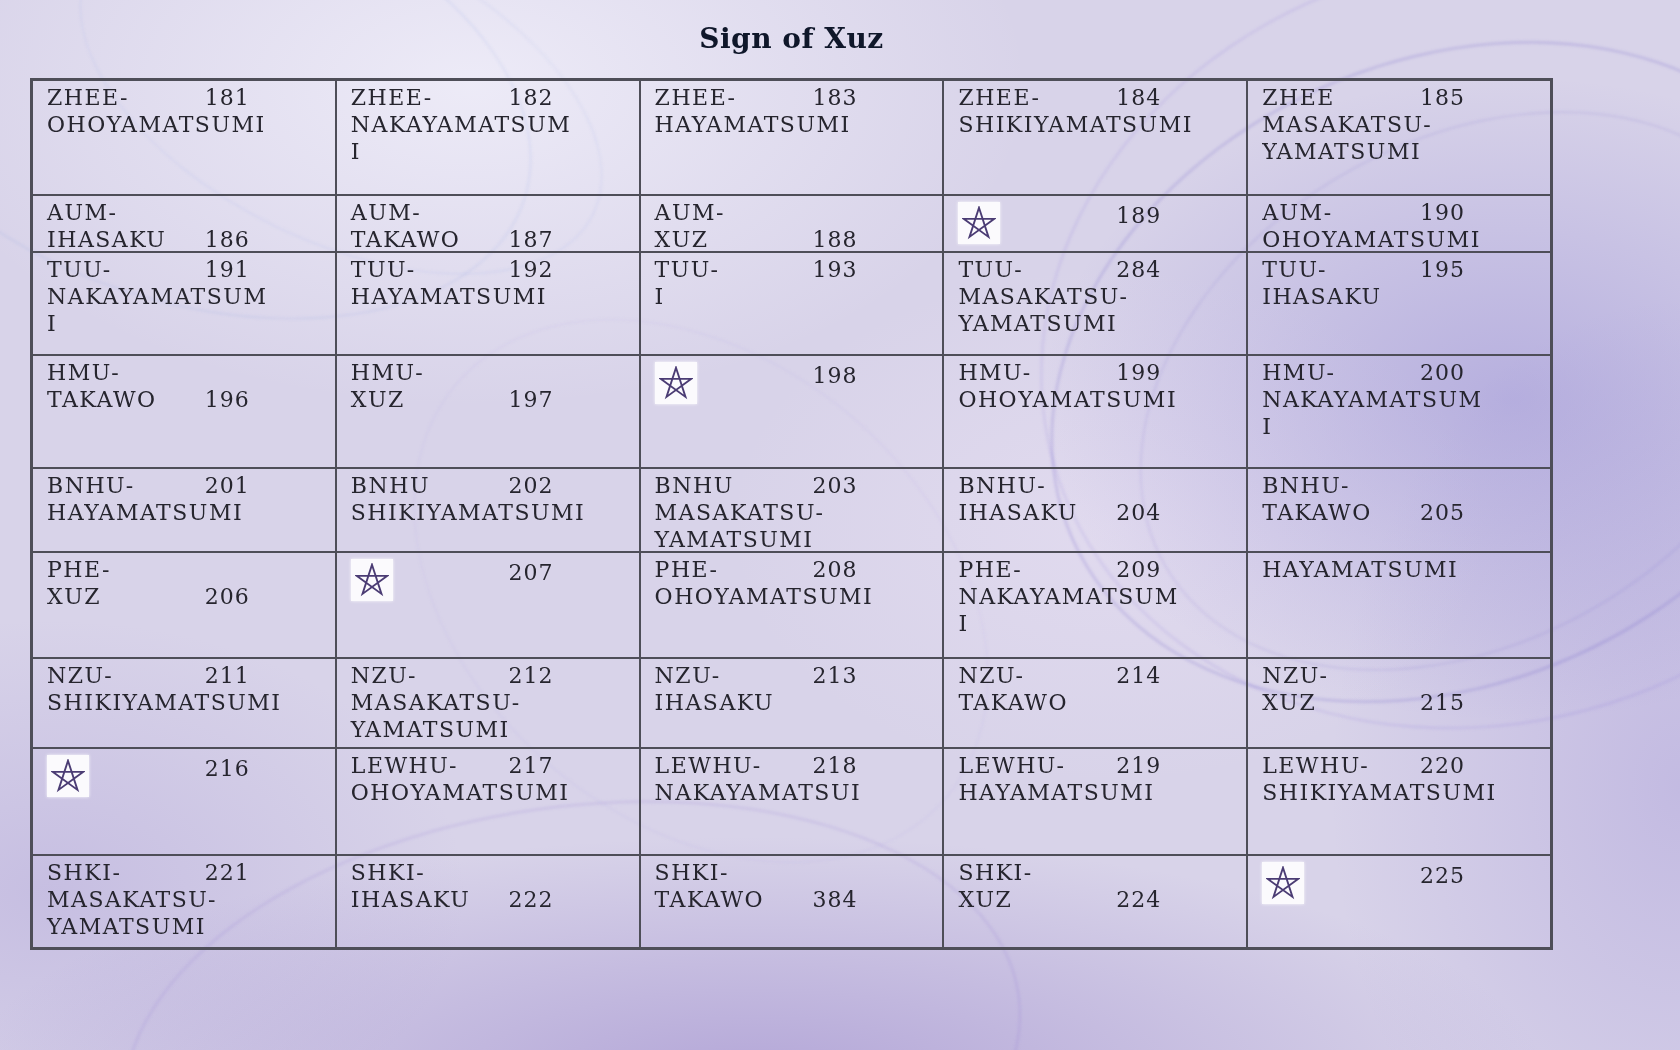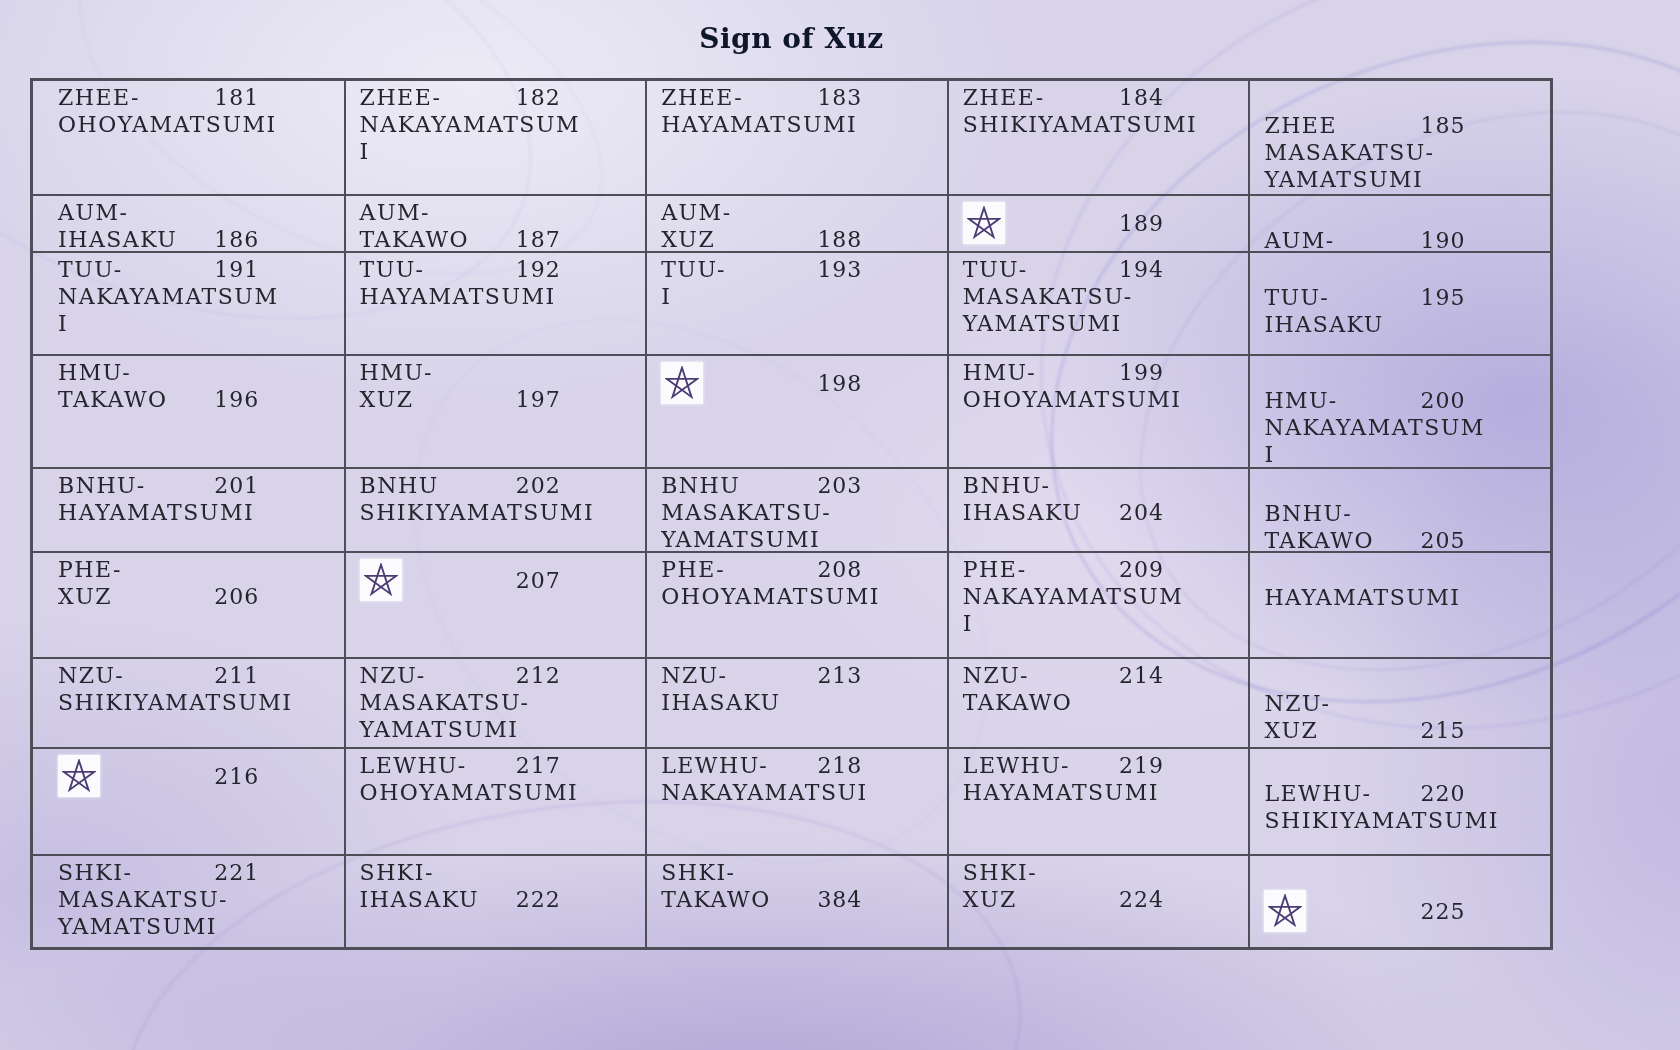--- a/index.html
+++ b/index.html
@@ -27,33 +27,33 @@
   .page-title{
     position:absolute;left:30px;width:1523px;top:22px;
     text-align:center;font-weight:bold;font-size:28px;color:#0f172a;
     letter-spacing:0.5px;
   }
   .sign-table{
     position:absolute;left:30px;top:78px;width:1523px;
     border:3px solid #4e4e58;box-sizing:border-box;
     display:flex;flex-direction:column;
   }
-  .trow{display:flex;border-bottom:2px solid #4e4e58;box-sizing:border-box;padding-left:11px;}
+  .trow{display:flex;border-bottom:2px solid #4e4e58;box-sizing:border-box;}
   .trow:last-child{border-bottom:none;}
   .r0{height:115px}.r1{height:57px}.r2{height:103px}.r3{height:113px}
   .r4{height:84px}.r5{height:106px}.r6{height:90px}.r7{height:107px}.r8{height:91px}
   .tcell{
     flex:1 1 0;border-right:2px solid #4e4e58;box-sizing:border-box;
     padding:3px 10px 0 14px;overflow:hidden;
     font-size:22px;line-height:27px;letter-spacing:1.5px;color:#26252e;
   }
-  .tcell:last-child{border-right:none;margin-top:28px;}
+  .tcell:last-child{border-right:none;}
   .line{display:flex;align-items:baseline;}
   .num{margin-left:auto;margin-right:27%;letter-spacing:1px;}
-  .starline{align-items:center;margin-top:3px;}
+  .starline{align-items:flex-start;margin-top:3px;}
   .star{
     display:inline-flex;align-items:center;justify-content:center;
     width:42px;height:42px;background:#fbfafd;
     box-shadow:0 0 3px rgba(255,255,255,0.9);
   }
 </style>
 </head>
 <body>
 
 <div class="swirl sw1"></div>
@@ -195,21 +195,21 @@
           <span class="ltext">TUU-</span>
           <span class="num">193</span>
         </div>
         <div class="line">
           <span class="ltext">I</span>
         </div>
       </div>
       <div class="tcell">
         <div class="line">
           <span class="ltext">TUU-</span>
-          <span class="num">194</span>
+          <span class="num">284</span>
         </div>
         <div class="line">
           <span class="ltext">MASAKATSU-</span>
         </div>
         <div class="line">
           <span class="ltext">YAMATSUMI</span>
         </div>
       </div>
       <div class="tcell">
         <div class="line">

